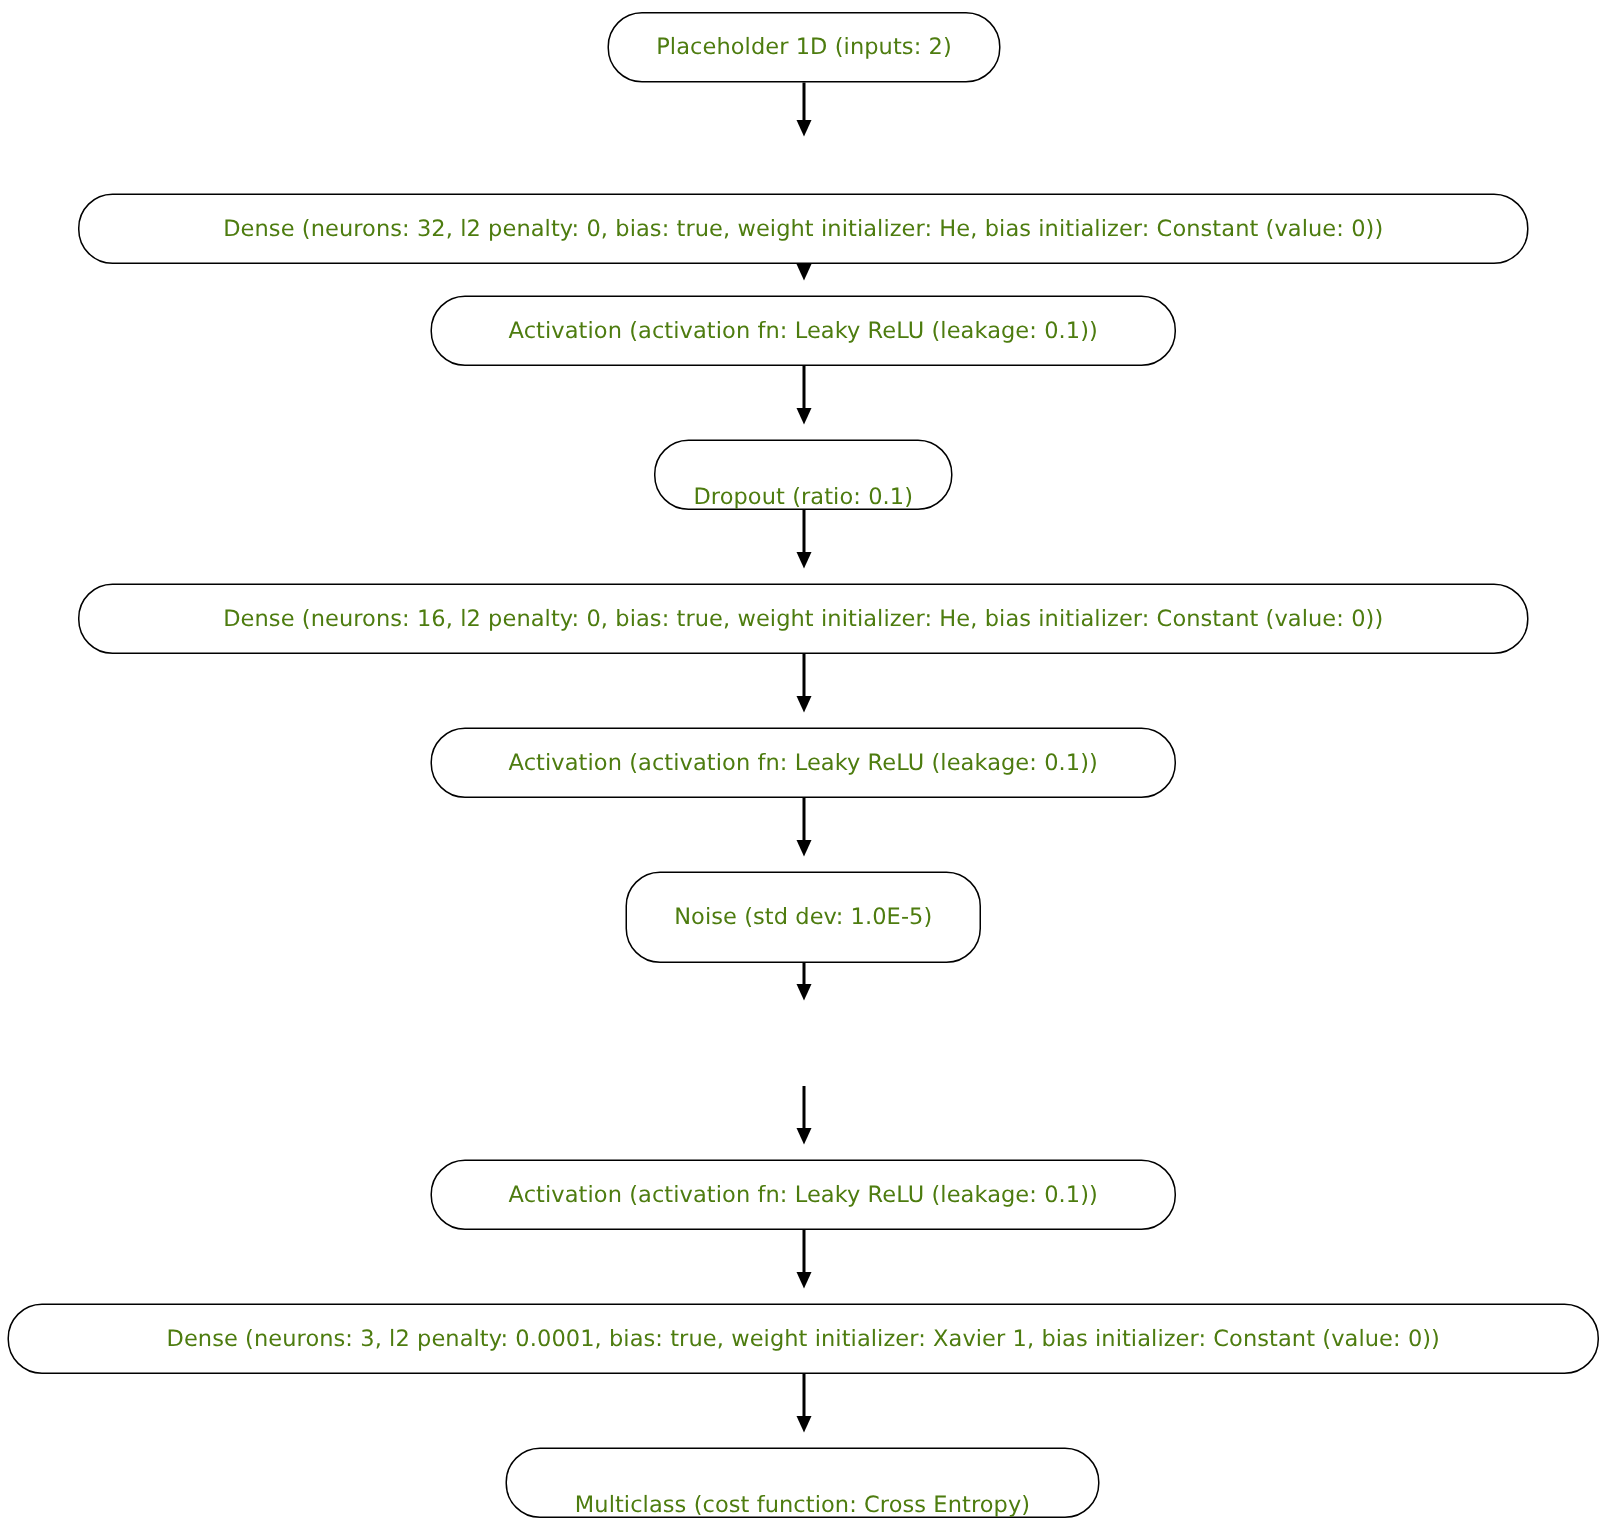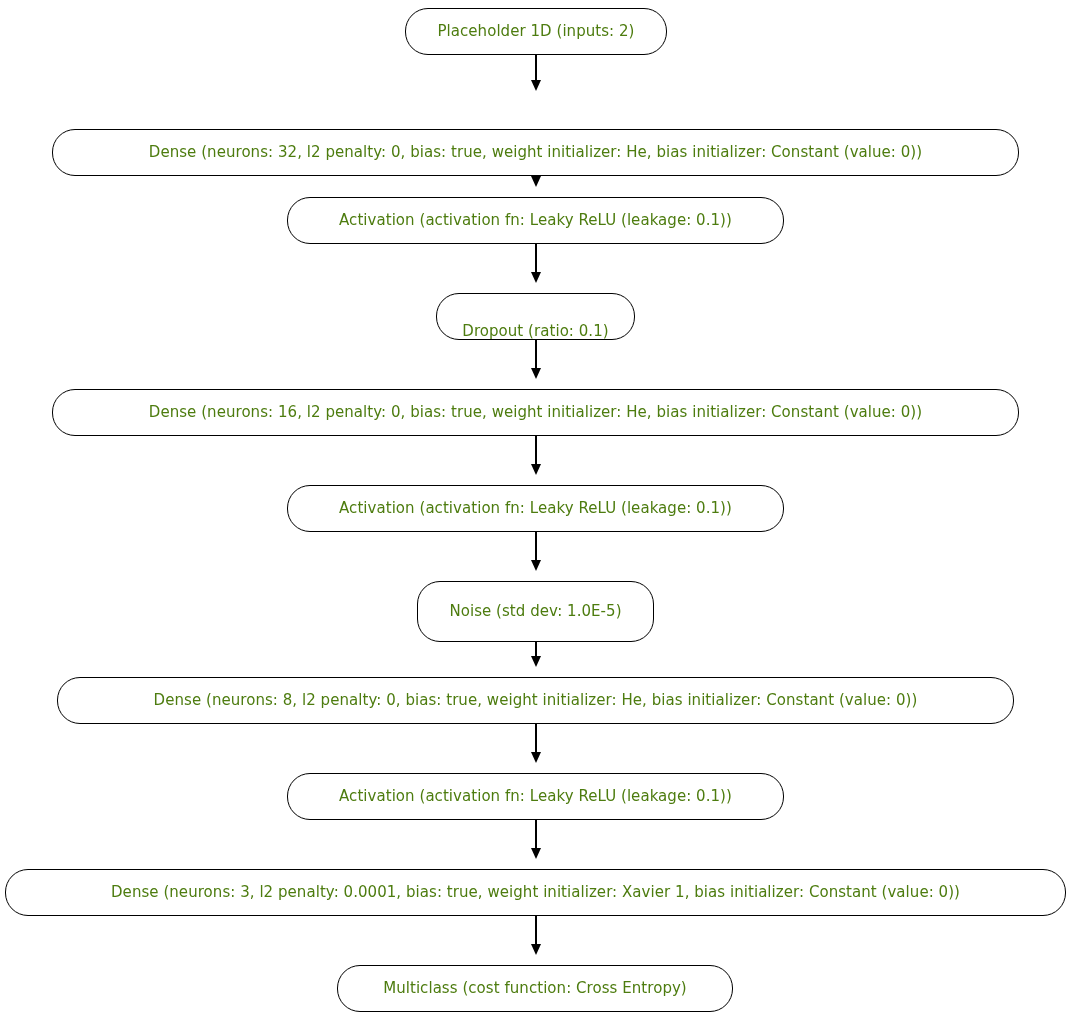--- a/index.html
+++ b/index.html
@@ -116,25 +116,22 @@
     </div>
     <div class="node" style="left: 52px; top: 389px; width: 967px; height: 47px; text-align: center;">
       <span class="node-label">Dense (neurons: 16, l2 penalty: 0, bias: true, weight initializer: He, bias initializer: Constant (value: 0))</span>
     </div>
     <div class="node" style="left: 287px; top: 485px; width: 497px; height: 47px;">
       <span class="node-label">Activation (activation fn: Leaky ReLU (leakage: 0.1))</span>
     </div>
     <div class="node" style="left: 417px; top: 581px; width: 237px; height: 61px;">
       <span class="node-label">Noise (std dev: 1.0E-5)</span>
     </div>
-    <div class="node" style="left: 57px; top: 677px; width: 957px; height: 47px;">
-      <span class="node-label">Dense (neurons: 8, l2 penalty: 0, bias: true, weight initializer: He, bias initializer: Constant (value: 0))</span>
-    </div>
     <div class="node" style="left: 287px; top: 773px; width: 497px; height: 47px;">
       <span class="node-label">Activation (activation fn: Leaky ReLU (leakage: 0.1))</span>
     </div>
     <div class="node" style="left: 5px; top: 869px; width: 1061px; height: 47px; text-align: center;">
       <span class="node-label">Dense (neurons: 3, l2 penalty: 0.0001, bias: true, weight initializer: Xavier 1, bias initializer: Constant (value: 0))</span>
     </div>
-    <div class="node" style="left: 337px; top: 965px; width: 396px; height: 47px;">
+    <div class="node" style="left: 337px; top: 965px; width: 396px; height: 47px; align-items: flex-end;">
       <span class="node-label">Multiclass (cost function: Cross Entropy)</span>
     </div>
   </div>
 
 </body></html>

